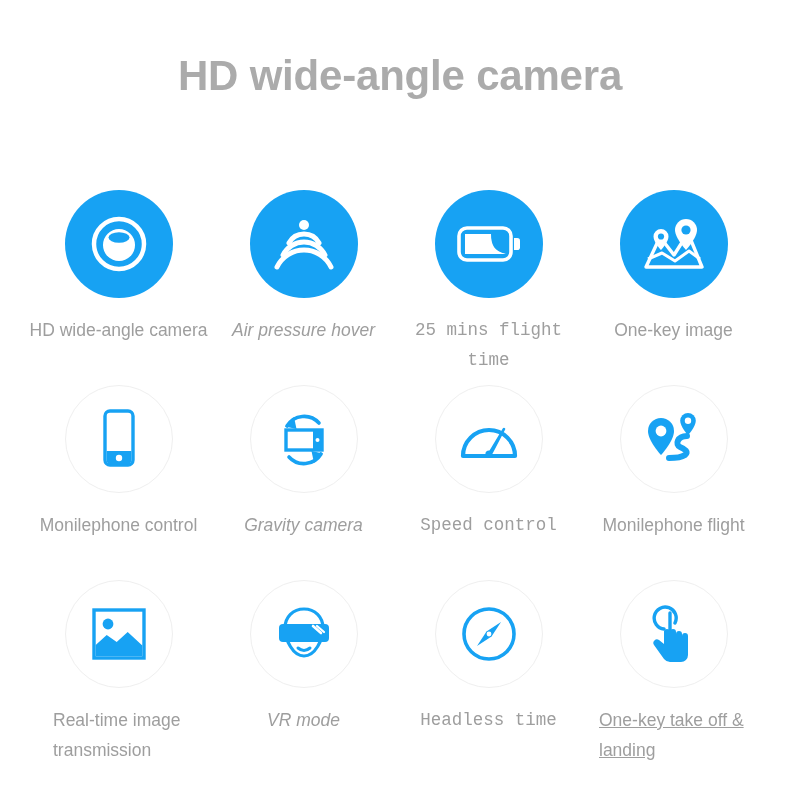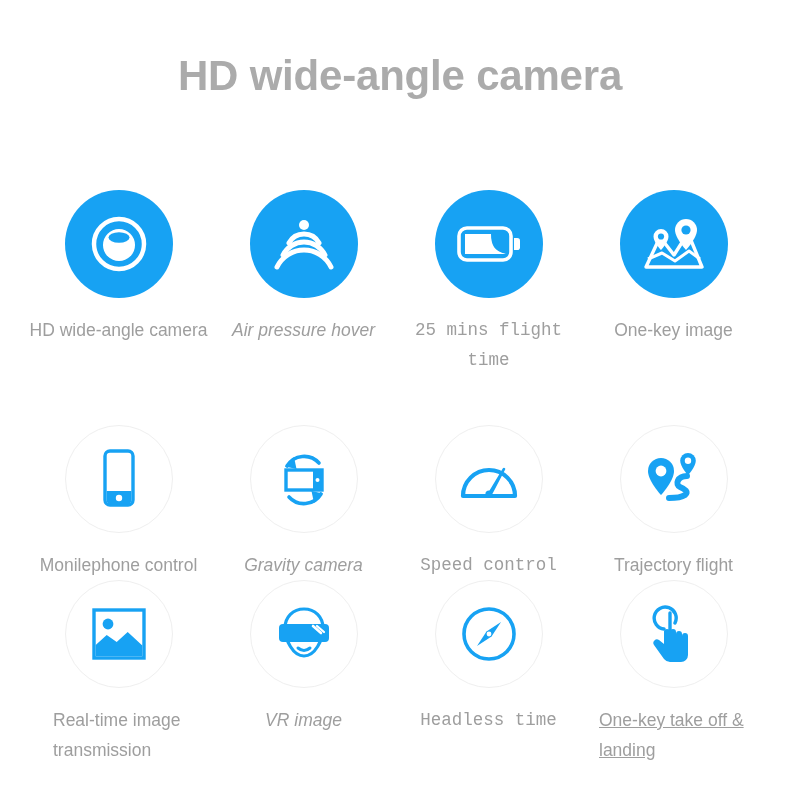--- a/index.html
+++ b/index.html
@@ -33,21 +33,21 @@
     top: 190px;
     left: 0;
     width: 800px;
   }
 
   .row {
     display: flex;
     width: 800px;
   }
   .row-1 { height: 195px; }
-  .row-2 { height: 195px; align-items: flex-end; }
+  .row-2 { height: 195px; }
   .row-3 { height: 200px; }
 
   .cell {
     width: 185px;
     display: flex;
     flex-direction: column;
     align-items: center;
     position: relative;
   }
   .cell-0 { margin-left: 26px; }
@@ -199,21 +199,21 @@
     <div class="cell cell-3">
       <div class="badge outline">
         <svg width="60" height="58" viewBox="0 0 60 58">
           <path d="M17 8 a13 13 0 0 1 13 13 c0 10 -13 24 -13 24 S4 31 4 21 A13 13 0 0 1 17 8 Z" fill="#17a2f3"></path>
           <circle cx="17" cy="21" r="5.4" fill="#ffffff"></circle>
           <path d="M44 3 a7.8 7.8 0 0 1 7.8 7.8 c0 6 -7.8 14.5 -7.8 14.5 s-7.8 -8.5 -7.8 -14.5 A7.8 7.8 0 0 1 44 3 Z" fill="#17a2f3"></path>
           <circle cx="44" cy="10.8" r="3.2" fill="#ffffff"></circle>
           <path d="M43 26 c-10 0 -12 9 -7 11 c5 2 9 5 5 8 c-3 2 -9 3 -16 3" fill="none" stroke="#17a2f3" stroke-width="6" stroke-linecap="round"></path>
         </svg>
       </div>
-      <div class="label">Trajectory flight</div>
+      <div class="label">Monilephone flight</div>
     </div>
 
   </div>
 
   <div class="row row-3">
 
     <div class="cell cell-0">
       <div class="badge outline">
         <svg width="56" height="54" viewBox="0 0 56 54">
           <rect x="3" y="3" width="50" height="48" fill="none" stroke="#17a2f3" stroke-width="3.4"></rect>
@@ -227,21 +227,21 @@
     <div class="cell cell-1">
       <div class="badge outline">
         <svg width="58" height="58" viewBox="0 0 58 58">
           <path d="M29 4 c11 0 19 8 19 19 c0 12 -8 28 -19 28 S10 35 10 23 C10 12 18 4 29 4 Z" fill="none" stroke="#17a2f3" stroke-width="3.2"></path>
           <path d="M8 19 h42 a4 4 0 0 1 4 4 v10 a4 4 0 0 1 -4 4 H8 a4 4 0 0 1 -4 -4 V23 a4 4 0 0 1 4 -4 Z" fill="#17a2f3"></path>
           <path d="M38 21 L46 28" stroke="#ffffff" stroke-width="2.6" stroke-linecap="round"></path>
           <path d="M42 21 L49 27" stroke="#ffffff" stroke-width="2.2" stroke-linecap="round"></path>
           <path d="M23 43 q6 5 12 0" fill="none" stroke="#17a2f3" stroke-width="3" stroke-linecap="round"></path>
         </svg>
       </div>
-      <div class="label">VR image</div>
+      <div class="label">VR mode</div>
     </div>
 
     <div class="cell cell-2">
       <div class="badge outline">
         <svg width="58" height="58" viewBox="0 0 58 58">
           <circle cx="29" cy="29" r="25" fill="none" stroke="#17a2f3" stroke-width="3.6"></circle>
           <path d="M41 17 L31.5 31.5 L17 41 L26.5 26.5 Z" fill="#17a2f3"></path>
           <circle cx="29" cy="29" r="2.4" fill="#ffffff"></circle>
         </svg>
       </div>

